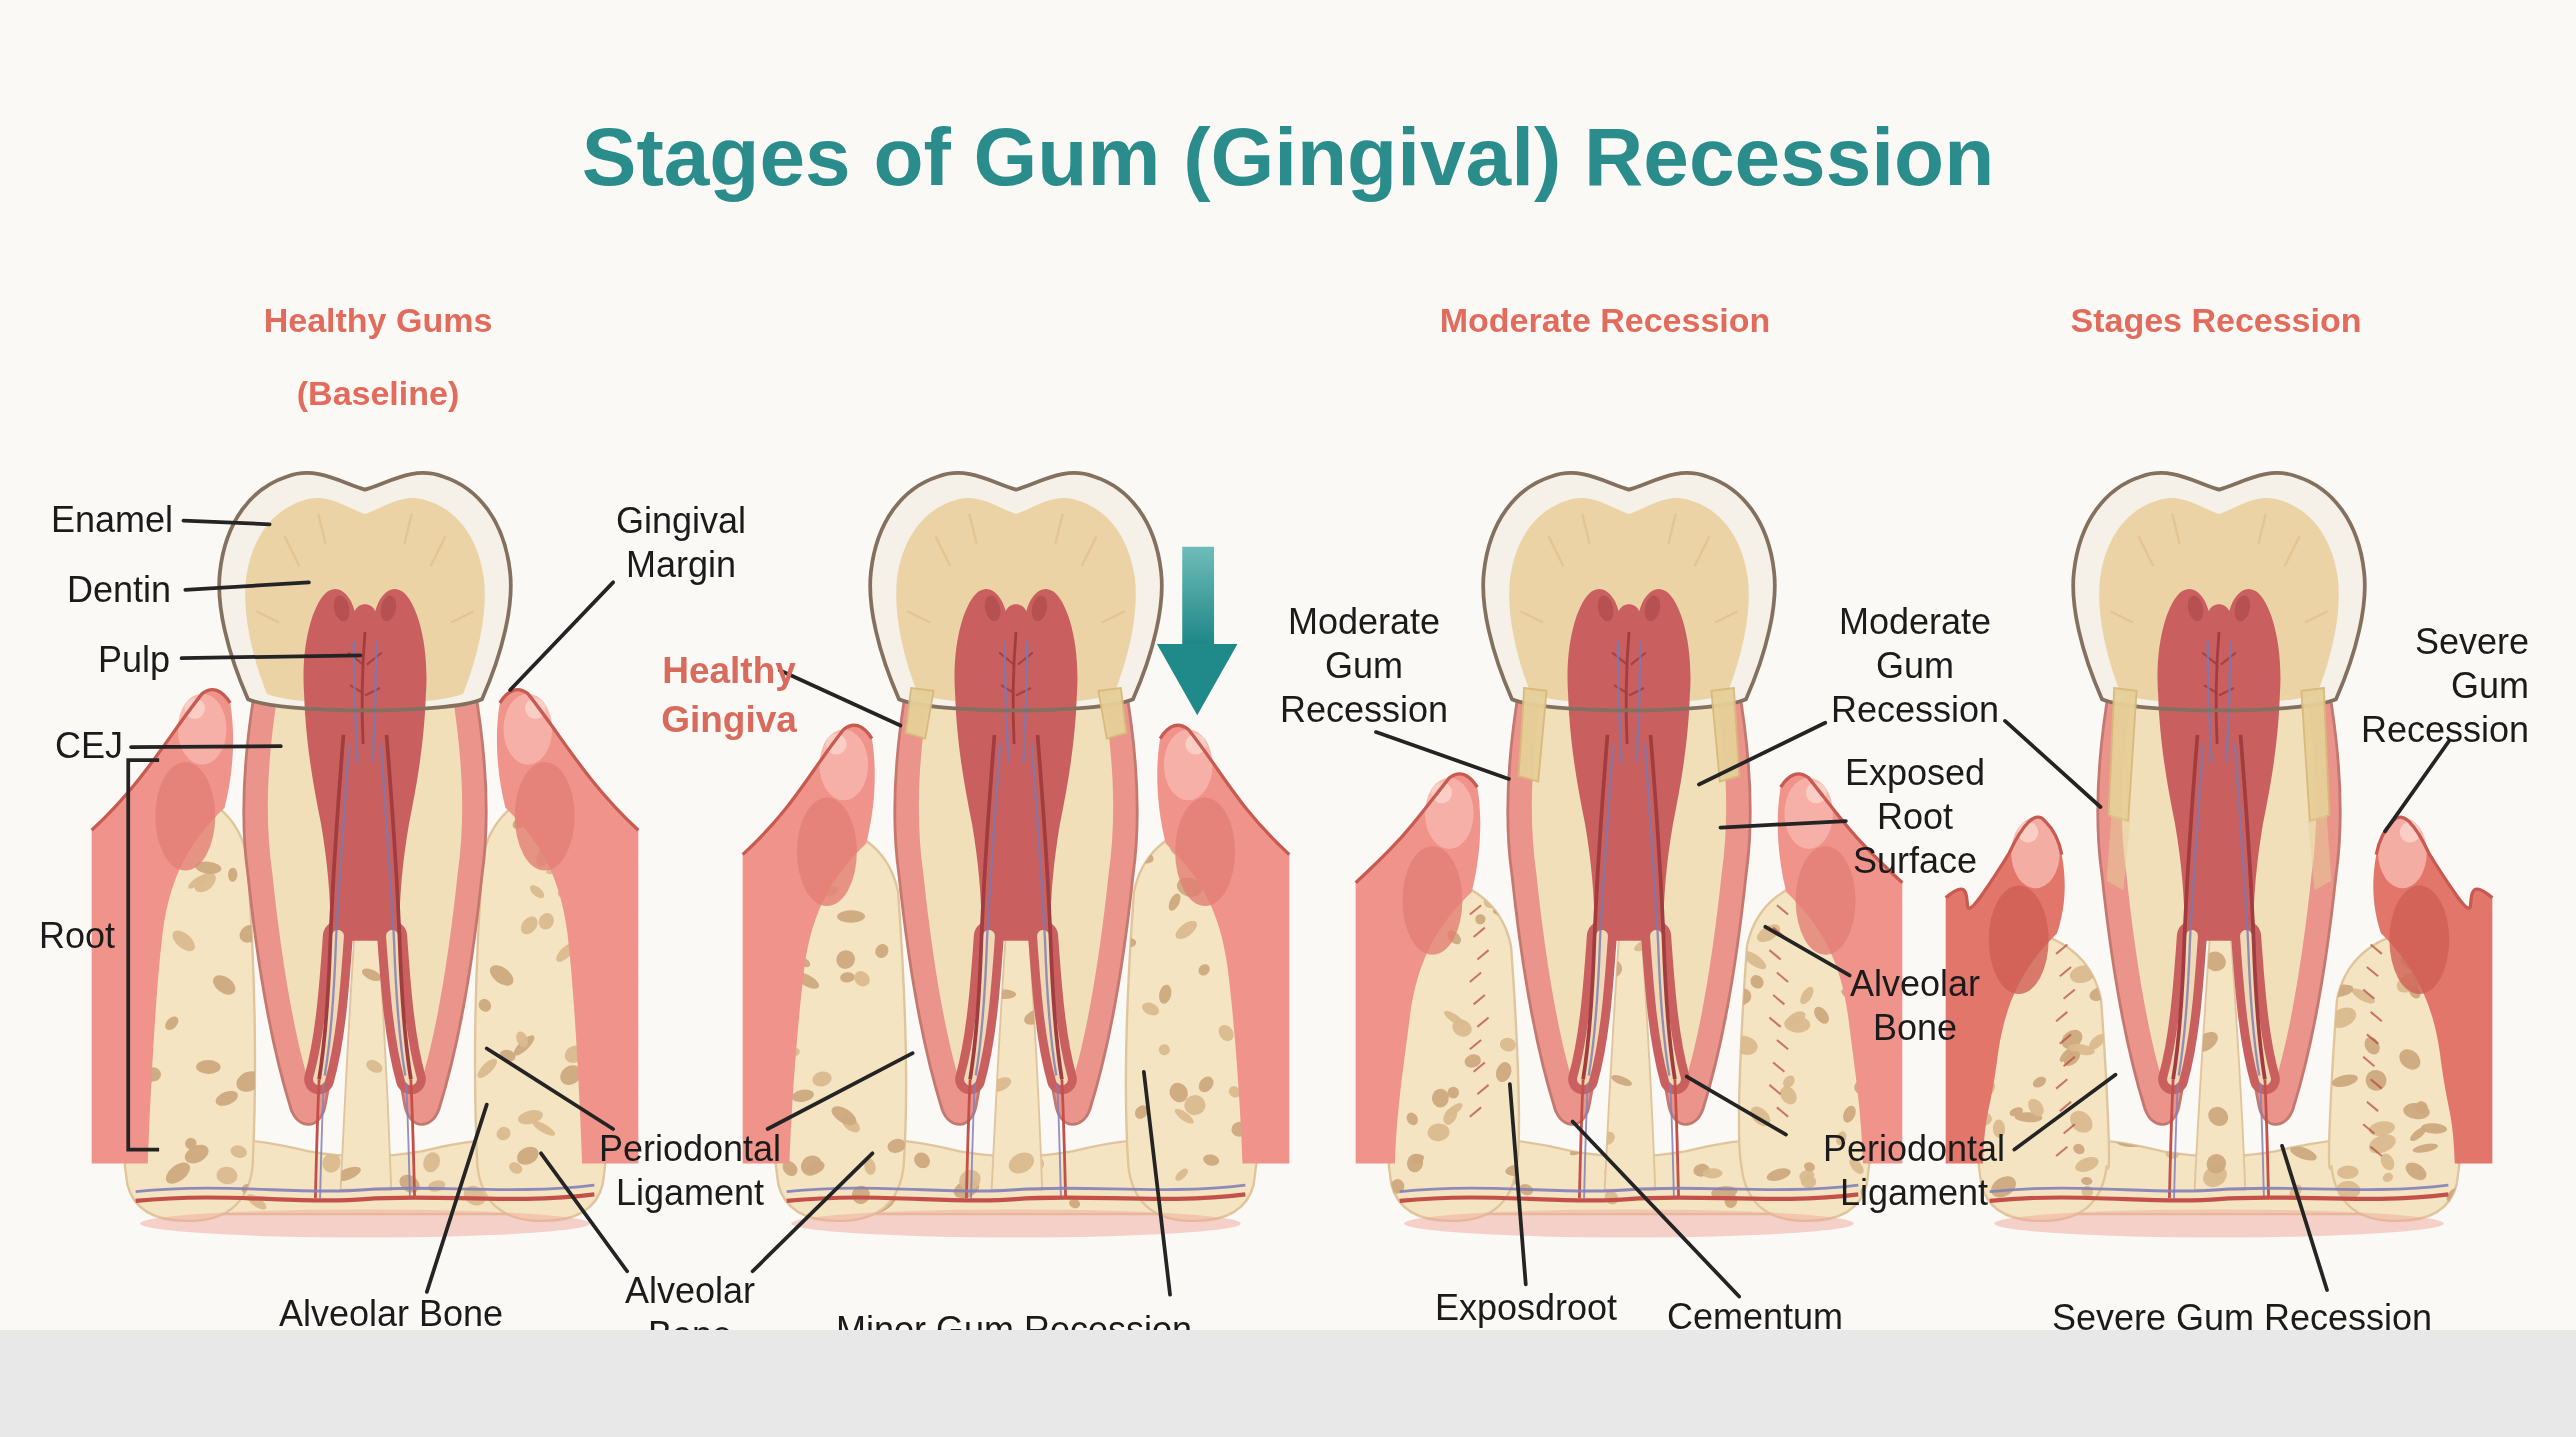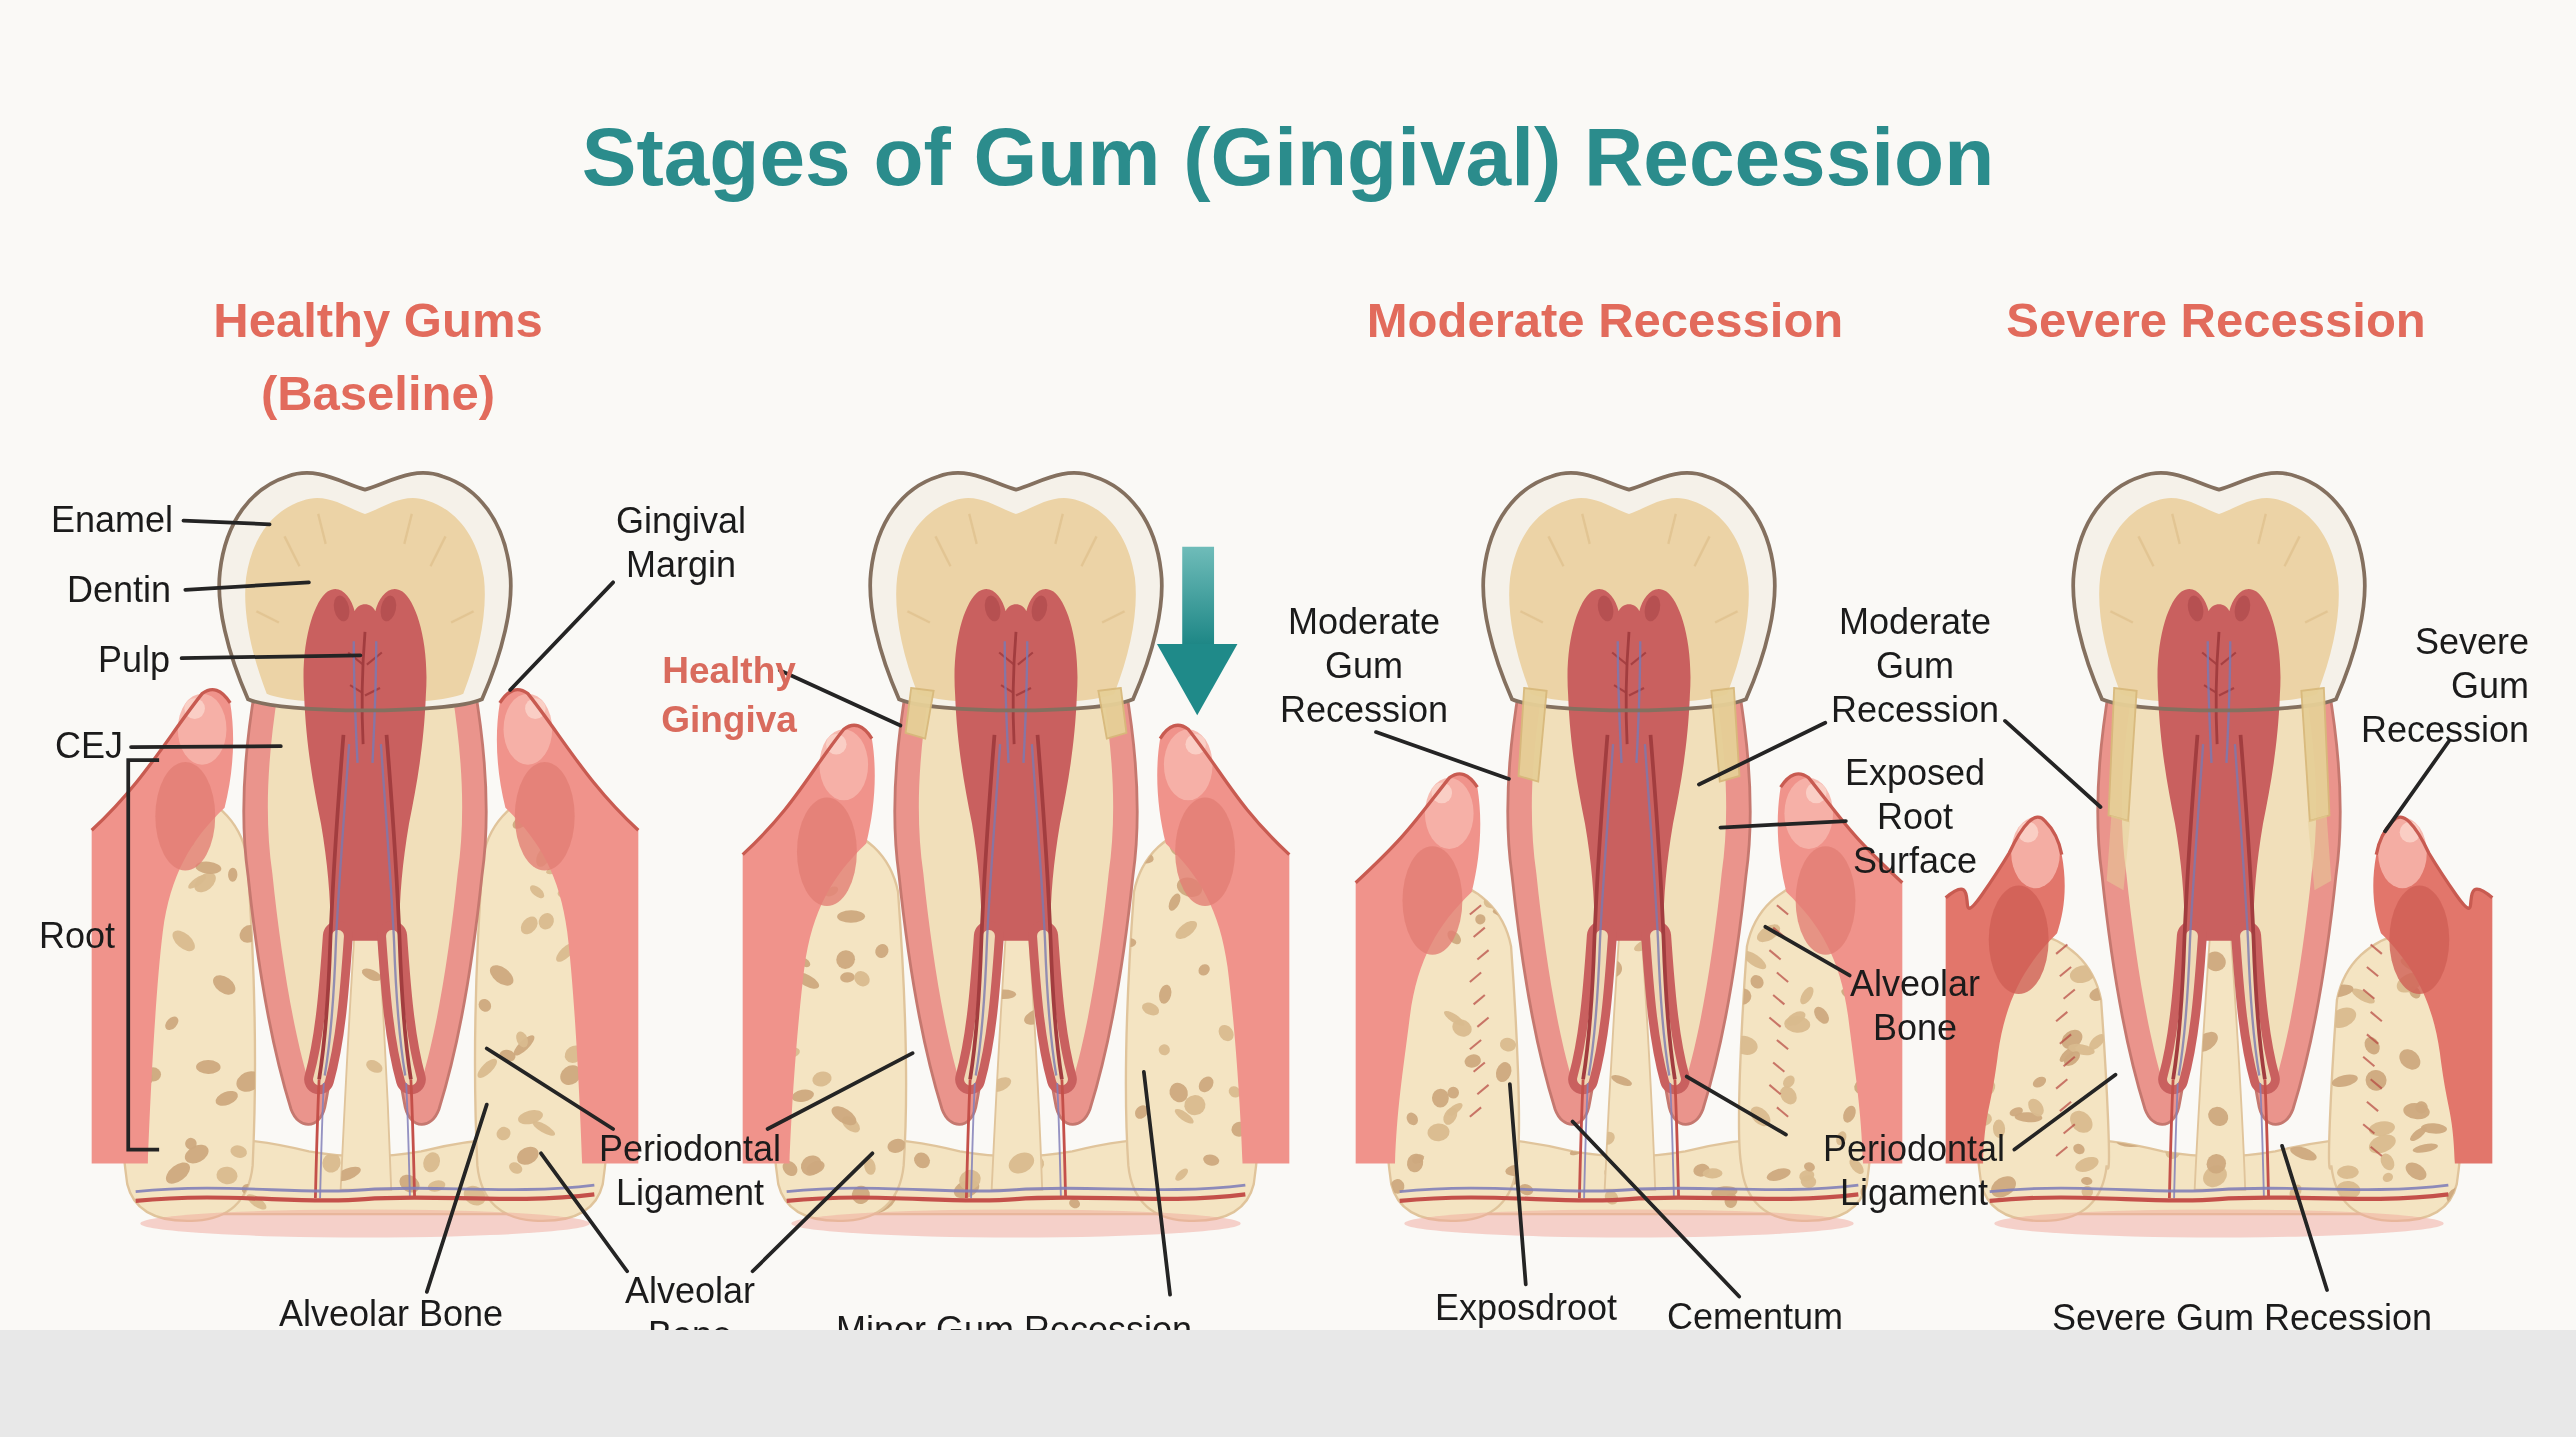--- a/index.html
+++ b/index.html
@@ -8,21 +8,21 @@
     background:#FAF9F6;
     font-family:"Liberation Sans","DejaVu Sans",sans-serif;
   }
   #page-title{
     position:absolute;left:1288px;top:110px;transform:translateX(-50%);
     font-size:82px;font-weight:700;color:#2B8C8C;white-space:nowrap;
     letter-spacing:0px;
   }
   .stage-header{
     position:absolute;transform:translateX(-50%);text-align:center;
-    font-size:49px;font-weight:700;color:#E26B5C;line-height:73px;white-space:nowrap;
+    font-size:34px;font-weight:700;color:#E26B5C;line-height:73px;white-space:nowrap;
   }
   .label{
     position:absolute;transform:translate(-50%,-50%);text-align:center;
     font-size:36px;font-weight:500;color:#1B1B1B;line-height:44px;white-space:nowrap;
   }
   .label.coral{color:#D96B5D;font-weight:700;font-size:37px;line-height:49px;margin-left:36px;}
   .label span{display:block;}
   svg{position:absolute;display:block;}
   #overlay{left:0;top:0;z-index:30;pointer-events:none;}
   .panel-svg{z-index:10;}
@@ -36,21 +36,21 @@
 
   <div class="stage-header" style="left:378px;top:284px">
     <div>Healthy Gums</div>
     <div>(Baseline)</div>
   </div>
   <div class="stage-header" style="left:1605px;top:284px">
     <div>Moderate Recession</div>
     <div></div>
   </div>
   <div class="stage-header" style="left:2216px;top:284px">
-    <div>Severe Recession</div>
+    <div>Stages Recession</div>
     <div></div>
   </div>
 
   <div id="panels-layer">
       <svg class="panel-svg" viewBox="0 0 600 860" width="562" height="805" style="left:84px;top:454px;">
         <defs>
           <clipPath id="cpSlab0">
             <path d="M36,382 C46,360 70,352 100,358 C138,366 166,390 174,430 C180,512 186,632 180,760 C176,800 152,817 120,819 C86,821 54,813 46,780 C34,694 32,564 36,382 Z"></path>
           </clipPath>
           <clipPath id="cpBand0">

